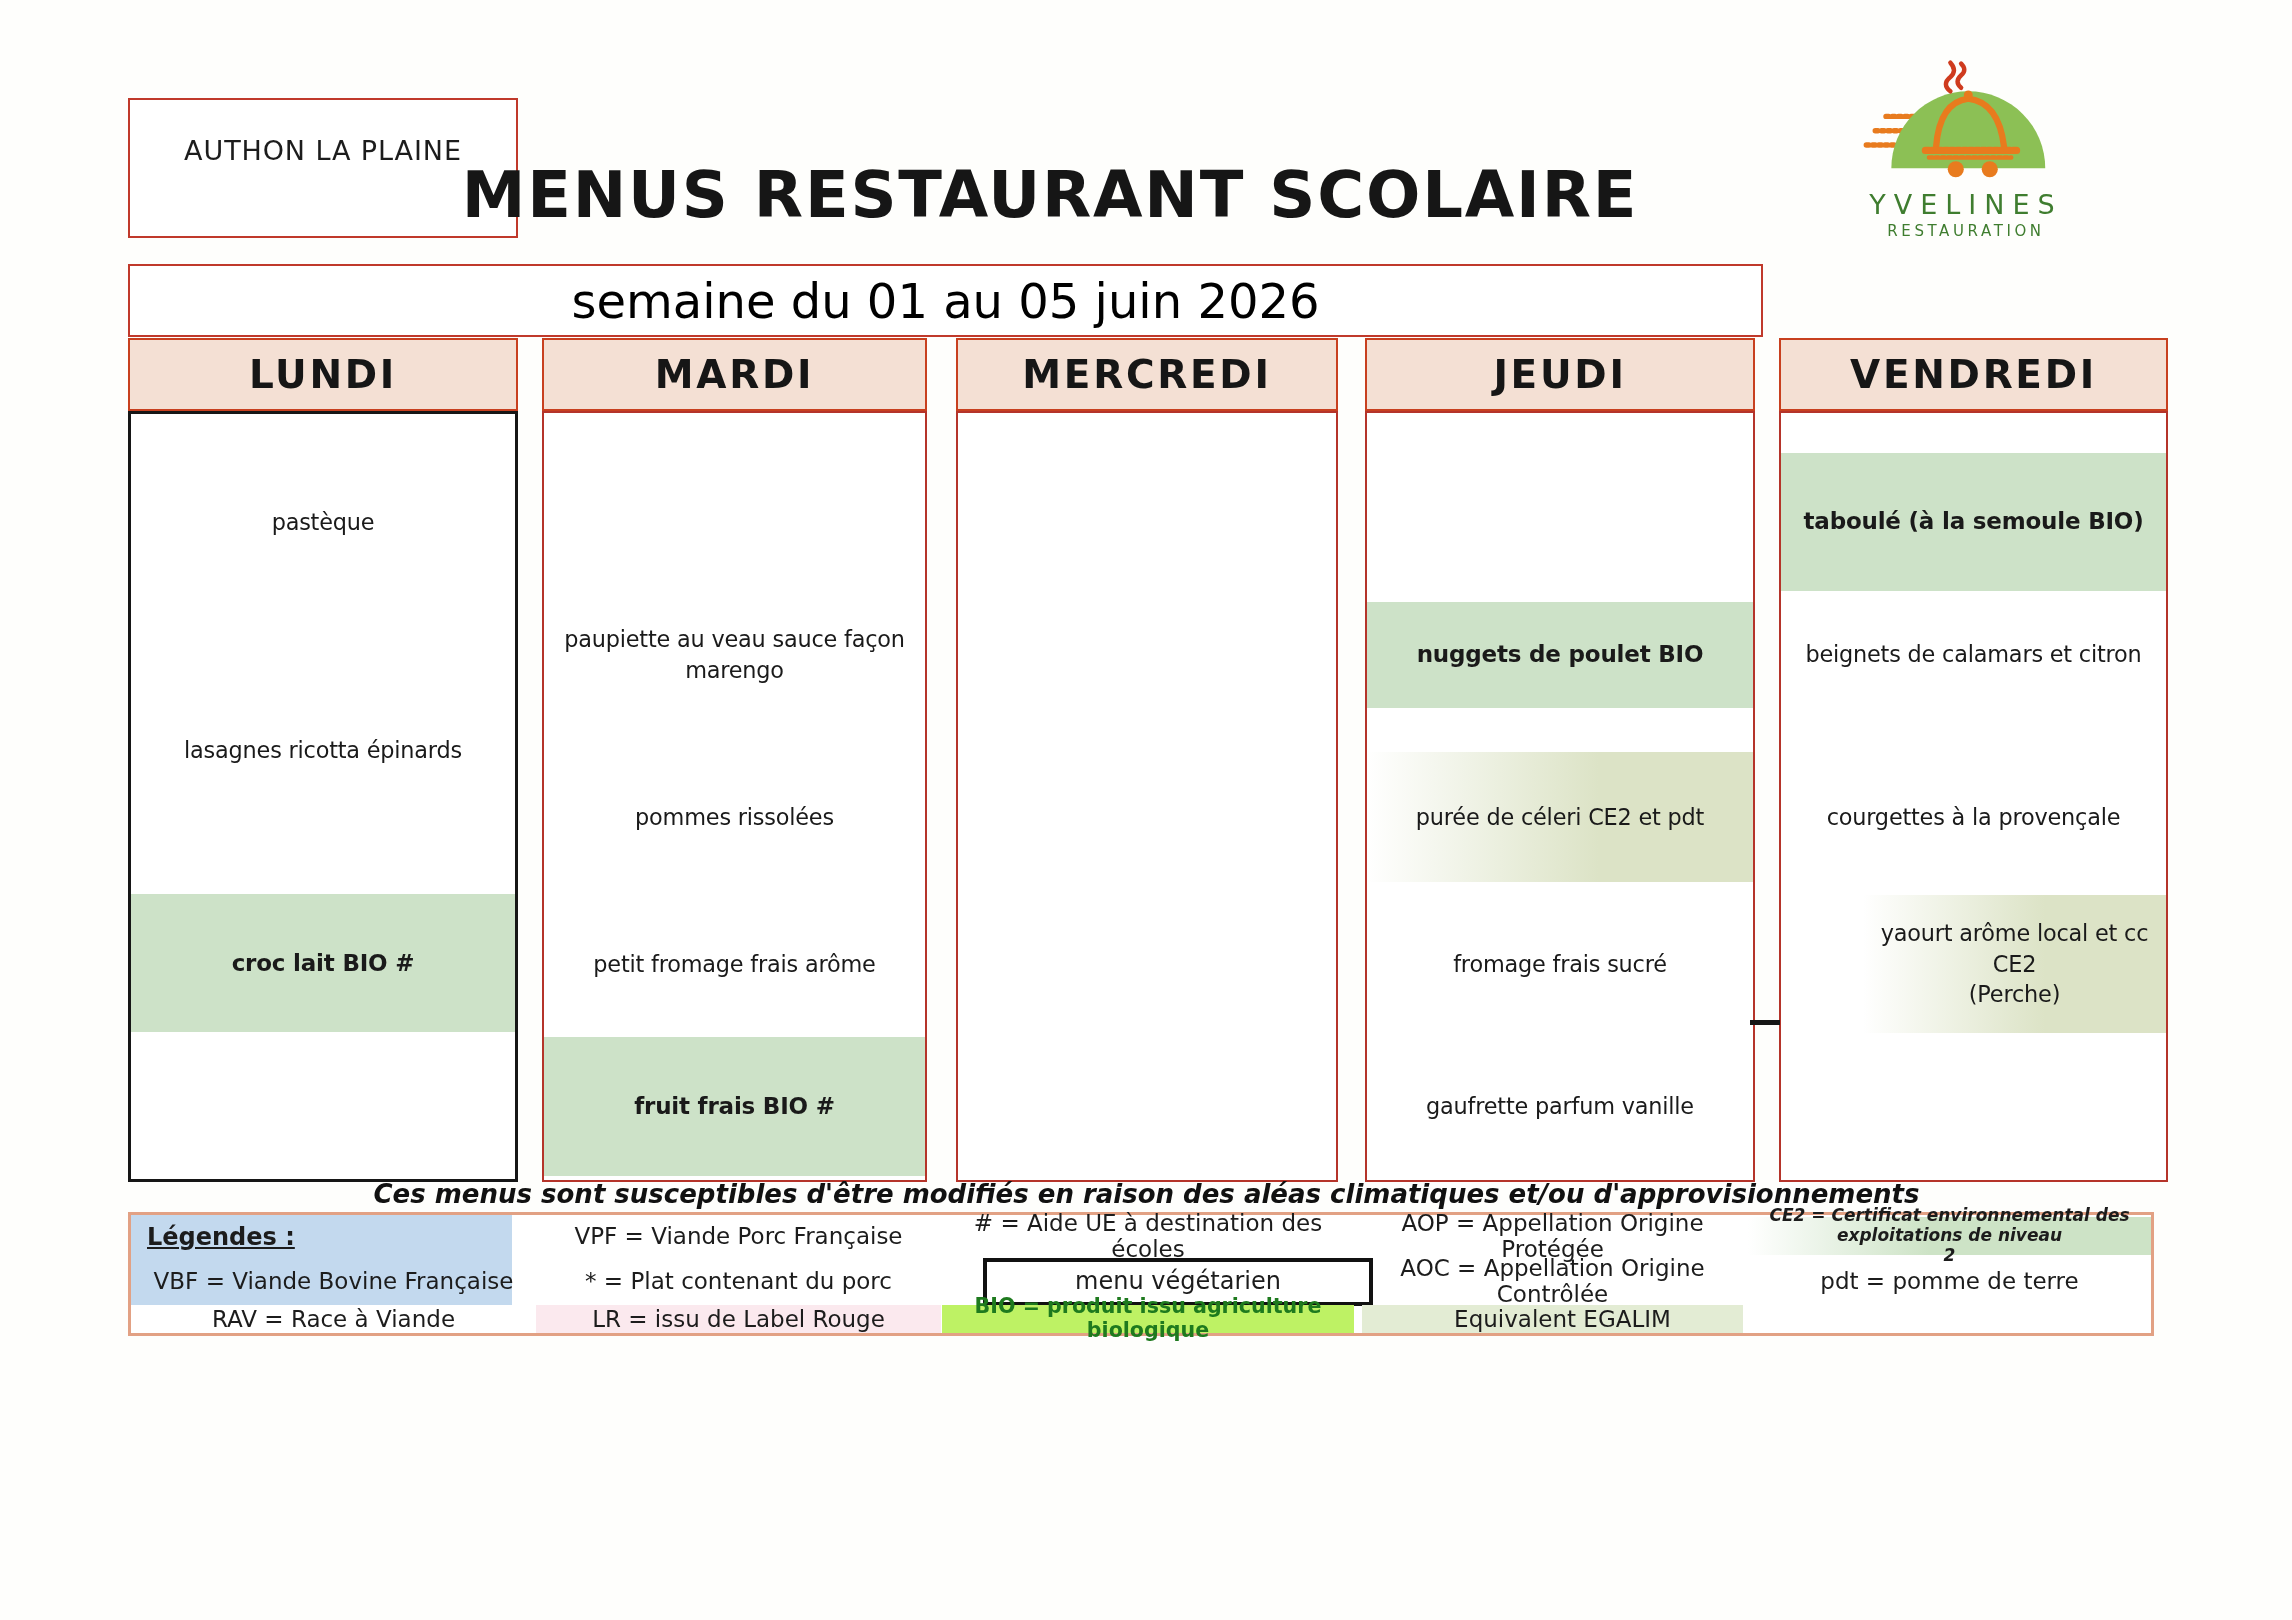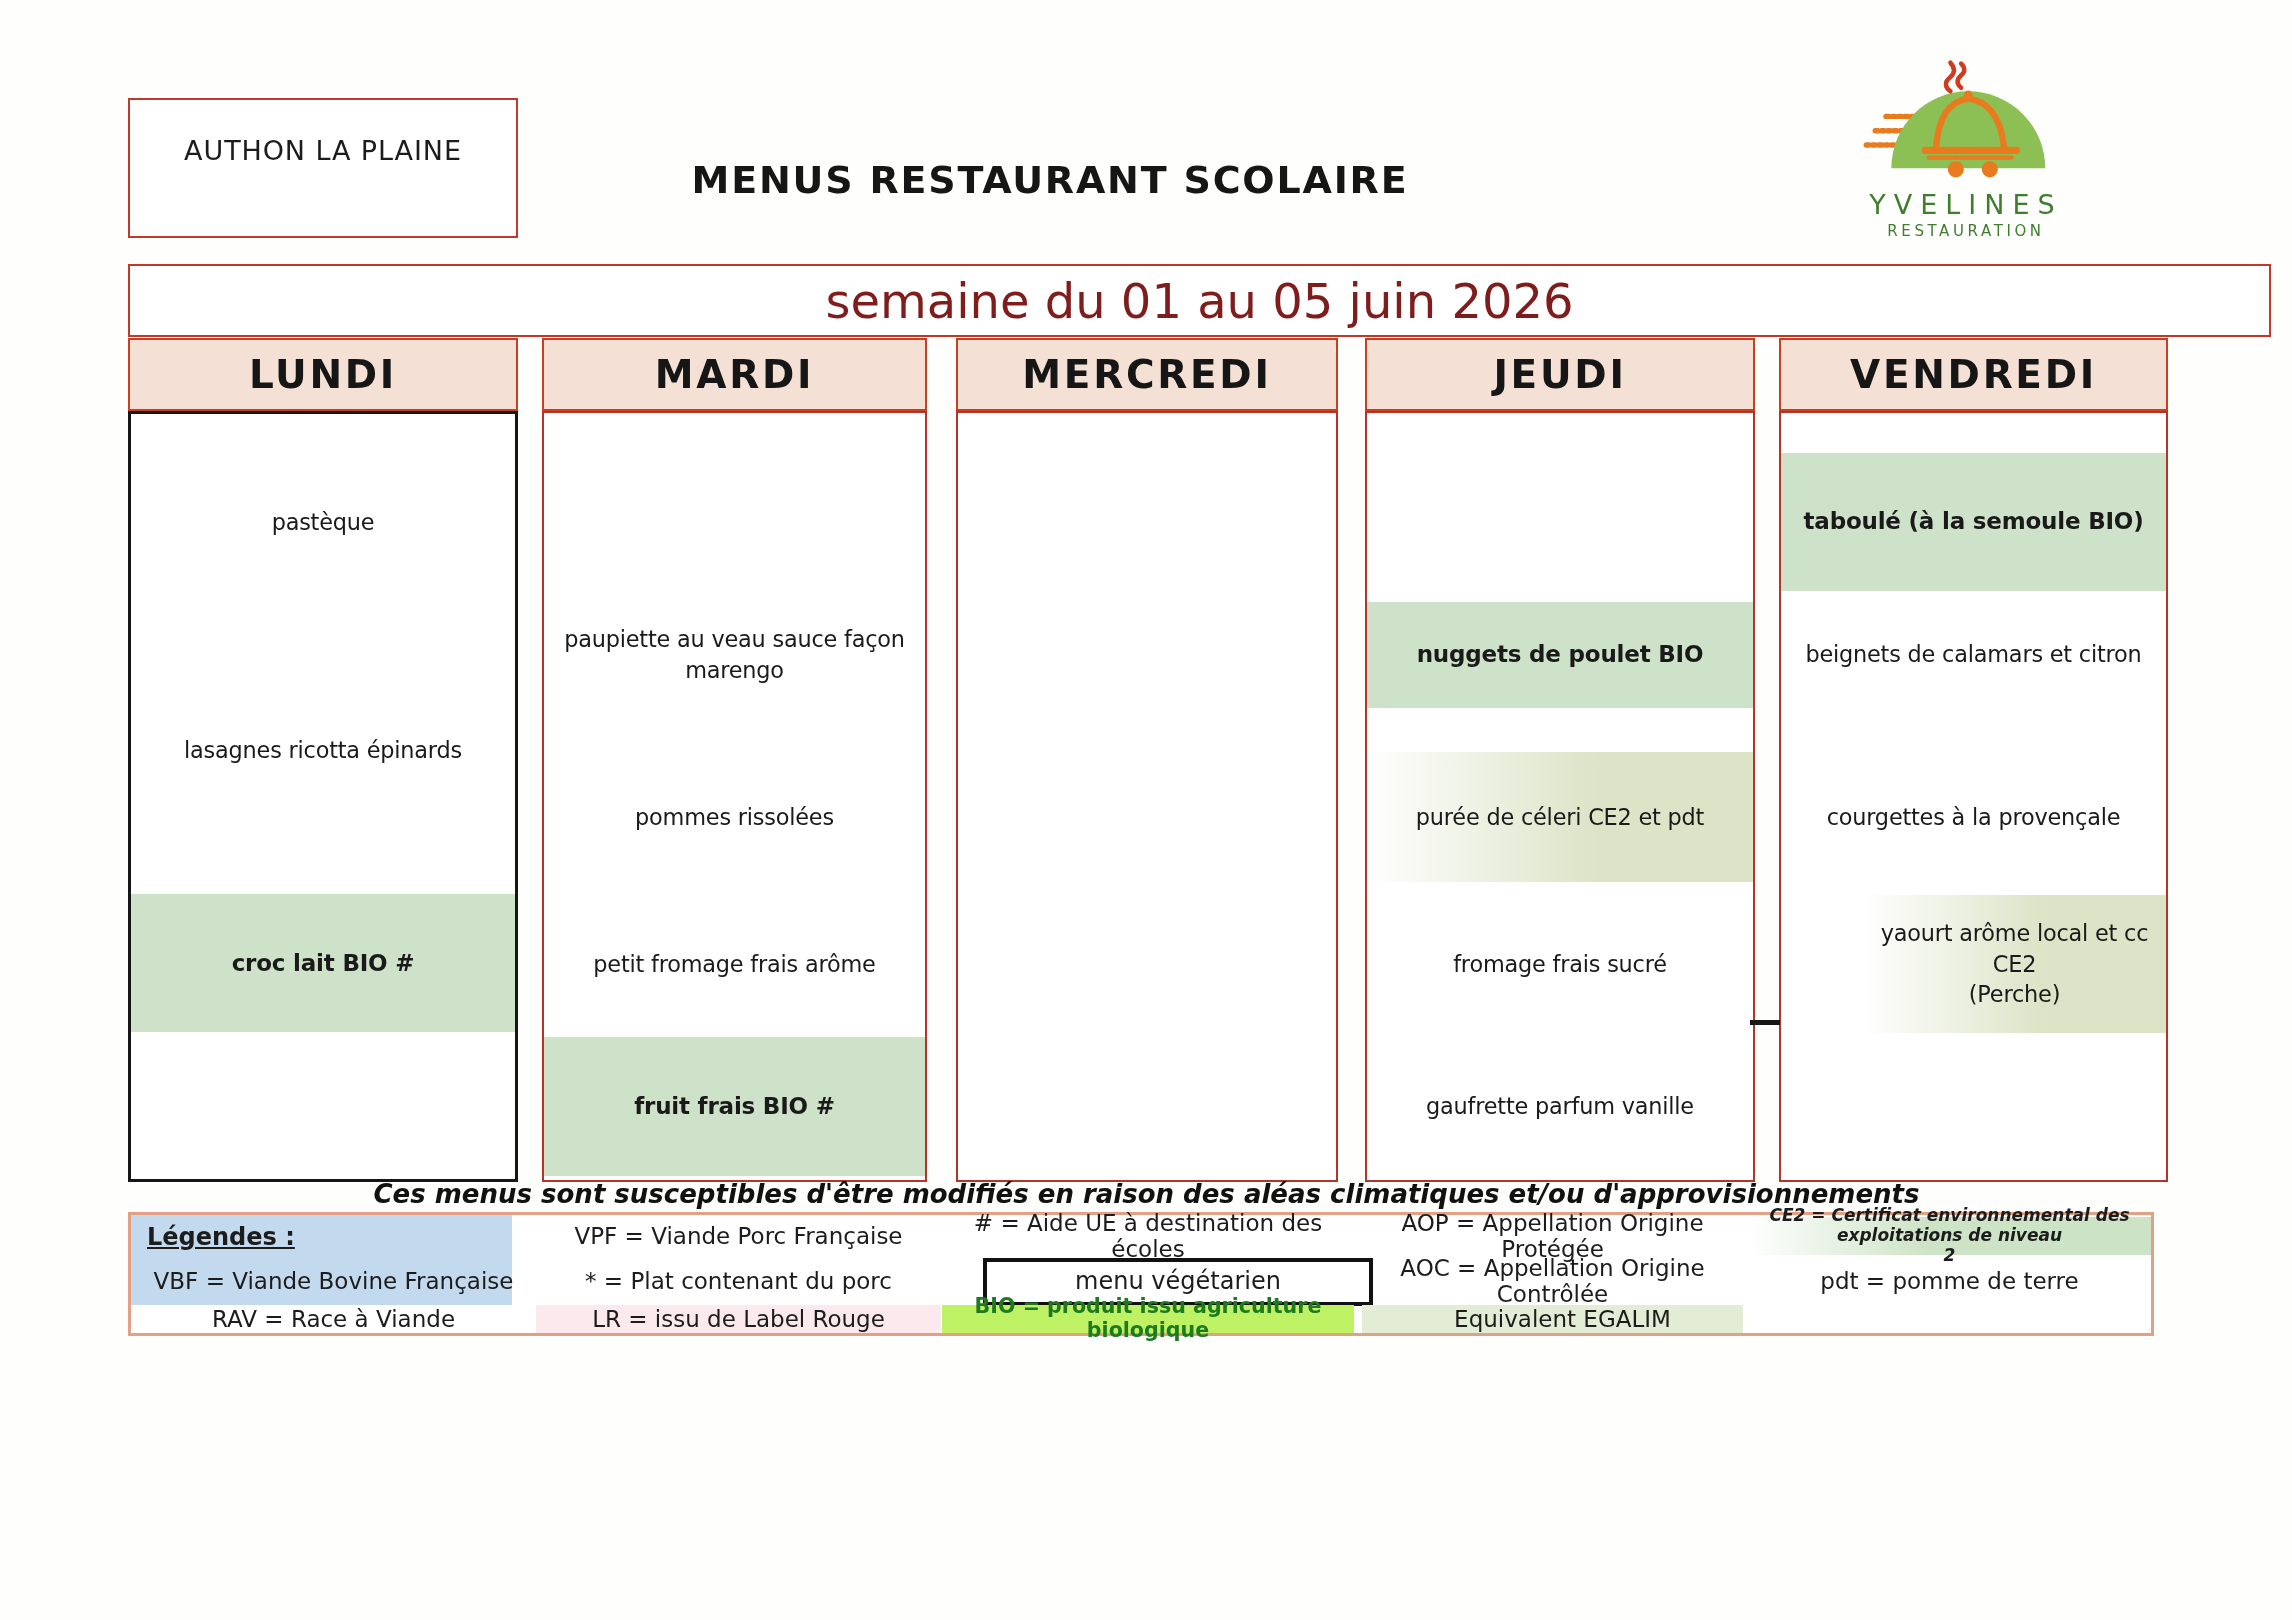--- a/index.html
+++ b/index.html
@@ -12,34 +12,34 @@
 
   
   .school-box {
     position:absolute; left:128px; top:98px; width:390px; height:140px;
     border:2.7px solid #c0392b; background:#fff;
     display:flex; align-items:center; justify-content:center; padding-bottom:36px;
     font-size:27px; letter-spacing:0.9px; font-weight:500;
   }
   .main-title {
     position:absolute; left:0; top:158px; width:2100px; text-align:center;
-    font-size:38px; font-weight:700; letter-spacing:1.8px; color:#161616;
+    font-size:64px; font-weight:700; letter-spacing:1.8px; color:#161616;
   }
   .logo {
     position:absolute; left:1818px; top:52px; width:296px; text-align:center;
   }
   .logo-line1 { font-size:27px; letter-spacing:8px; color:#3f7d2f; margin-top:-1.8px; }
   .logo-line2 { font-size:15px; letter-spacing:3.6px; color:#3f7d2f; margin-top:1.8px; }
 
   
   .week-box {
-    position:absolute; left:128px; top:264px; width:2143px; height:73px;
+    position:absolute; left:128px; top:264px; width:1635px; height:73px;
     border:2.7px solid #c0392b; background:#fff;
     display:flex; align-items:center; justify-content:center;
-    font-size:48px; font-weight:500; color:#7f1d1d;
+    font-size:48px; font-weight:500; color:#000000;
   }
 
   
   .day-col { position:absolute; top:338px; }
   .day-0 { left:128px;  width:390px; }
   .day-1 { left:542px;  width:385px; }
   .day-2 { left:956px; width:382px; }
   .day-3 { left:1365px; width:390px; }
   .day-4 { left:1779px; width:389px; }
   .day-header {

